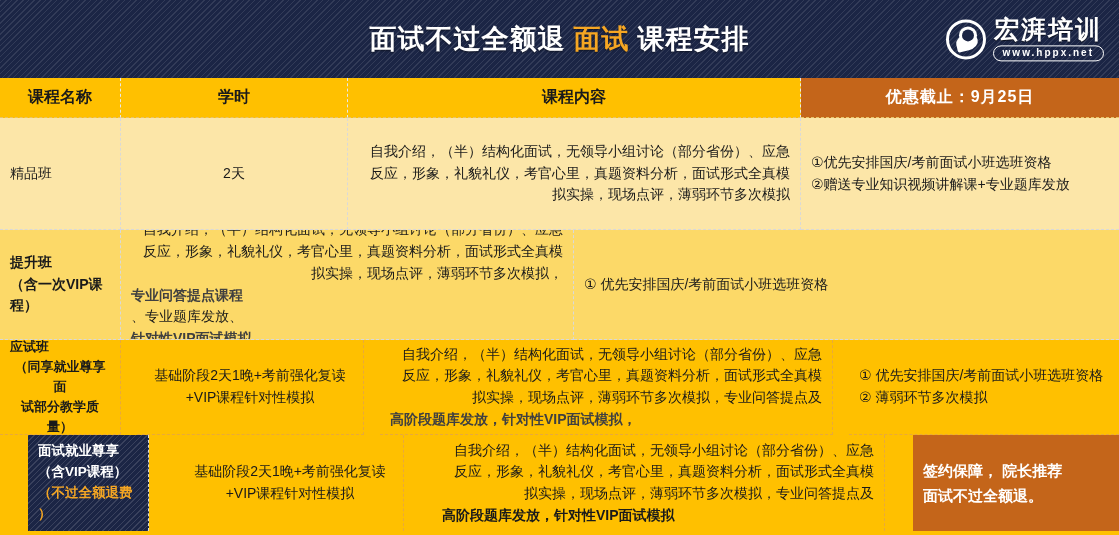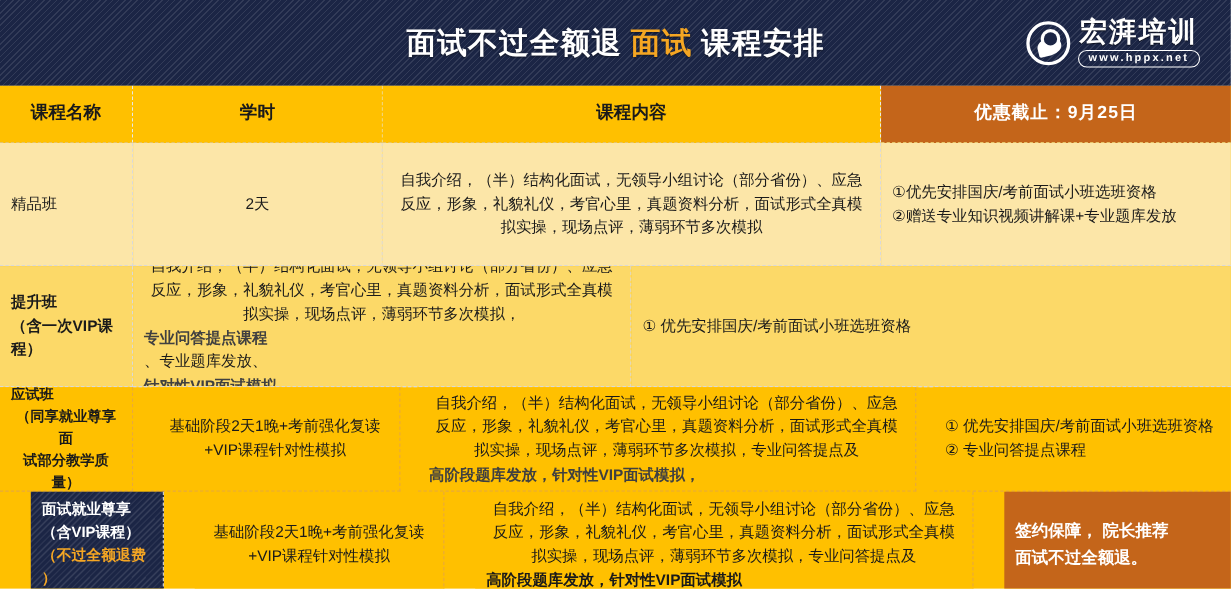--- a/index.html
+++ b/index.html
@@ -38,21 +38,21 @@
     letter-spacing: 1px;
     color: #ffffff;
     white-space: nowrap;
     text-shadow: 0 1px 2px rgba(0,0,0,0.5);
   }
   .header-title .accent { color: #f5a623; }
   .header-title .sp { display: inline-block; width: 8px; }
 
   .logo {
     position: absolute;
-    right: 28px;
+    right: 15px;
     top: 50%;
     transform: translateY(-50%);
     display: flex;
     align-items: center;
     gap: 7px;
     padding-left: 21px;
   }
   .logo-mark {
     width: 40px; height: 40px;
     border-radius: 50%;
@@ -119,25 +119,25 @@
     flex-direction: column;
     justify-content: center;
     font-size: 14px;
     color: #1a1a1a;
     line-height: 1.55;
     overflow: hidden;
   }
   .cell:last-child { border-right: none; }
   .c1 { flex: 0 0 121px; width: 121px; text-align: center; align-items: flex-start; }
   .c2 { flex: 0 0 227px; width: 227px; text-align: center; align-items: center; }
-  .c3 { flex: 0 0 453px; width: 453px; text-align: center; align-items: flex-start; }
+  .c3 { flex: 0 0 453px; width: 453px; text-align: right; align-items: flex-start; }
   .c4 { flex: 1 1 auto; text-align: left; align-items: flex-start; }
 
   
-  .row-head { height: 52px; }
+  .row-head { height: 40px; }
   .row-head .cell {
     background: #FFC000;
     font-size: 16px;
     font-weight: bold;
     color: #1a1a1a;
     justify-content: center;
     align-items: center;
     text-align: center;
     border-bottom: 1px dashed #e6c36a;
     border-right: 1px dashed #e8e8e8;
@@ -269,21 +269,21 @@
       <div class="cell c2">
         <span class="line">基础阶段2天1晚+考前强化复读</span>
         <span class="line">+VIP课程针对性模拟</span>
       </div>
       <div class="cell c3">
         <span>自我介绍，（半）结构化面试，无领导小组讨论（部分省份）、应急反应，形象，礼貌礼仪，考官心里，真题资料分析，面试形式全真模拟实操，现场点评，薄弱环节多次模拟，专业问答提点及</span>
           <span class="red">高阶段题库发放，针对性VIP面试模拟，</span>
       </div>
       <div class="cell c4">
         <span class="line">① 优先安排国庆/考前面试小班选班资格</span>
-        <span class="line">②  专业问答提点课程</span>
+        <span class="line">②  薄弱环节多次模拟</span>
       </div>
     </div>
 
     <div class="row row-4">
       <div class="cell c1 navy">
         <span class="line">面试就业尊享</span>
         <span class="line">（含VIP课程）</span>
         <span class="line warn">（不过全额退费</span>
         <span class="line warn">）</span>
       </div>

